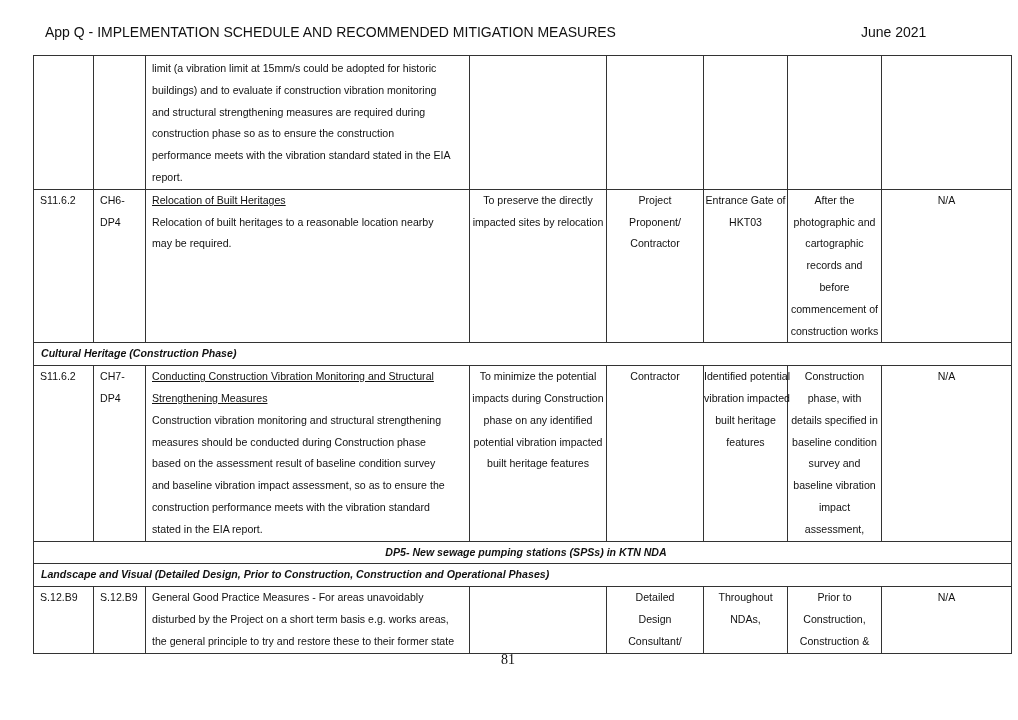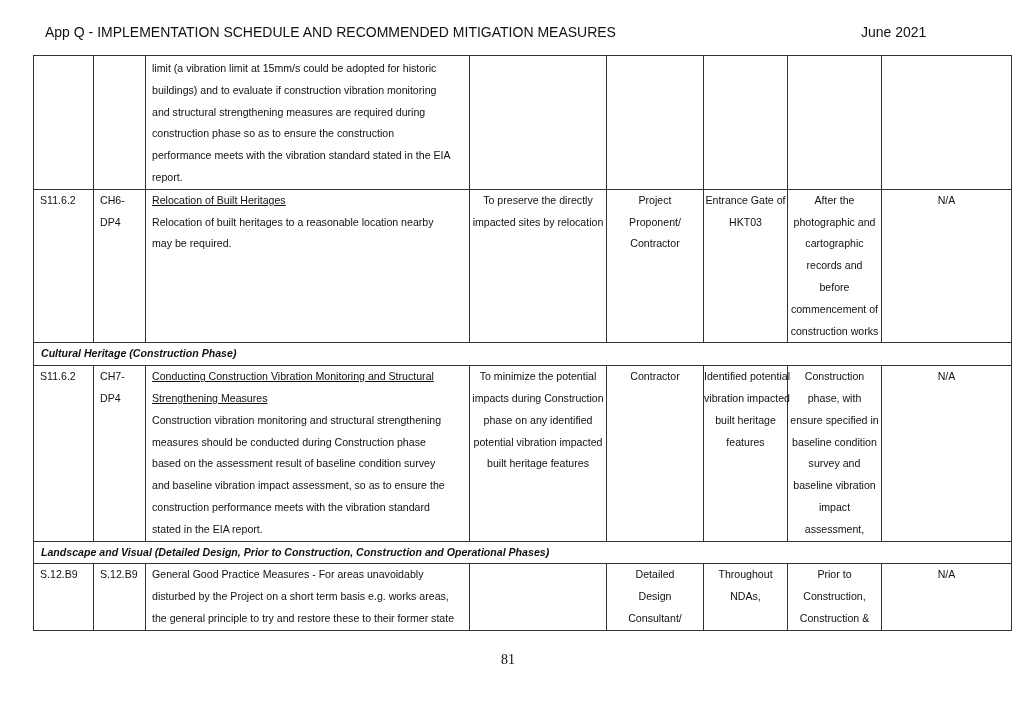--- a/index.html
+++ b/index.html
@@ -129,30 +129,33 @@
         </td>
       <td class="ctr">
           <span class="line">Identified potential</span>
           <span class="line">vibration impacted</span>
           <span class="line">built heritage</span>
           <span class="line">features</span>
         </td>
       <td class="ctr">
           <span class="line">Construction</span>
           <span class="line">phase, with</span>
-          <span class="line">ensure specified in</span>
+          <span class="line">details specified in</span>
           <span class="line">baseline condition</span>
           <span class="line">survey and</span>
           <span class="line">baseline vibration</span>
           <span class="line">impact</span>
           <span class="line">assessment,</span>
         </td>
       <td class="ctr">N/A</td>
     </tr>
 
+    <tr class="r-sec">
+      <td colspan="8" class="sect sect-c">DP5- New sewage pumping stations (SPSs) in KTN NDA</td>
+    </tr>
 
     <tr class="r-sec">
       <td colspan="8" class="sect">Landscape and Visual (Detailed Design, Prior to Construction, Construction and Operational Phases)</td>
     </tr>
 
     <tr class="r-last">
       <td class="lpad">S.12.B9</td>
       <td class="lpad">
           <span class="line">S.12.B9</span>
         </td>

